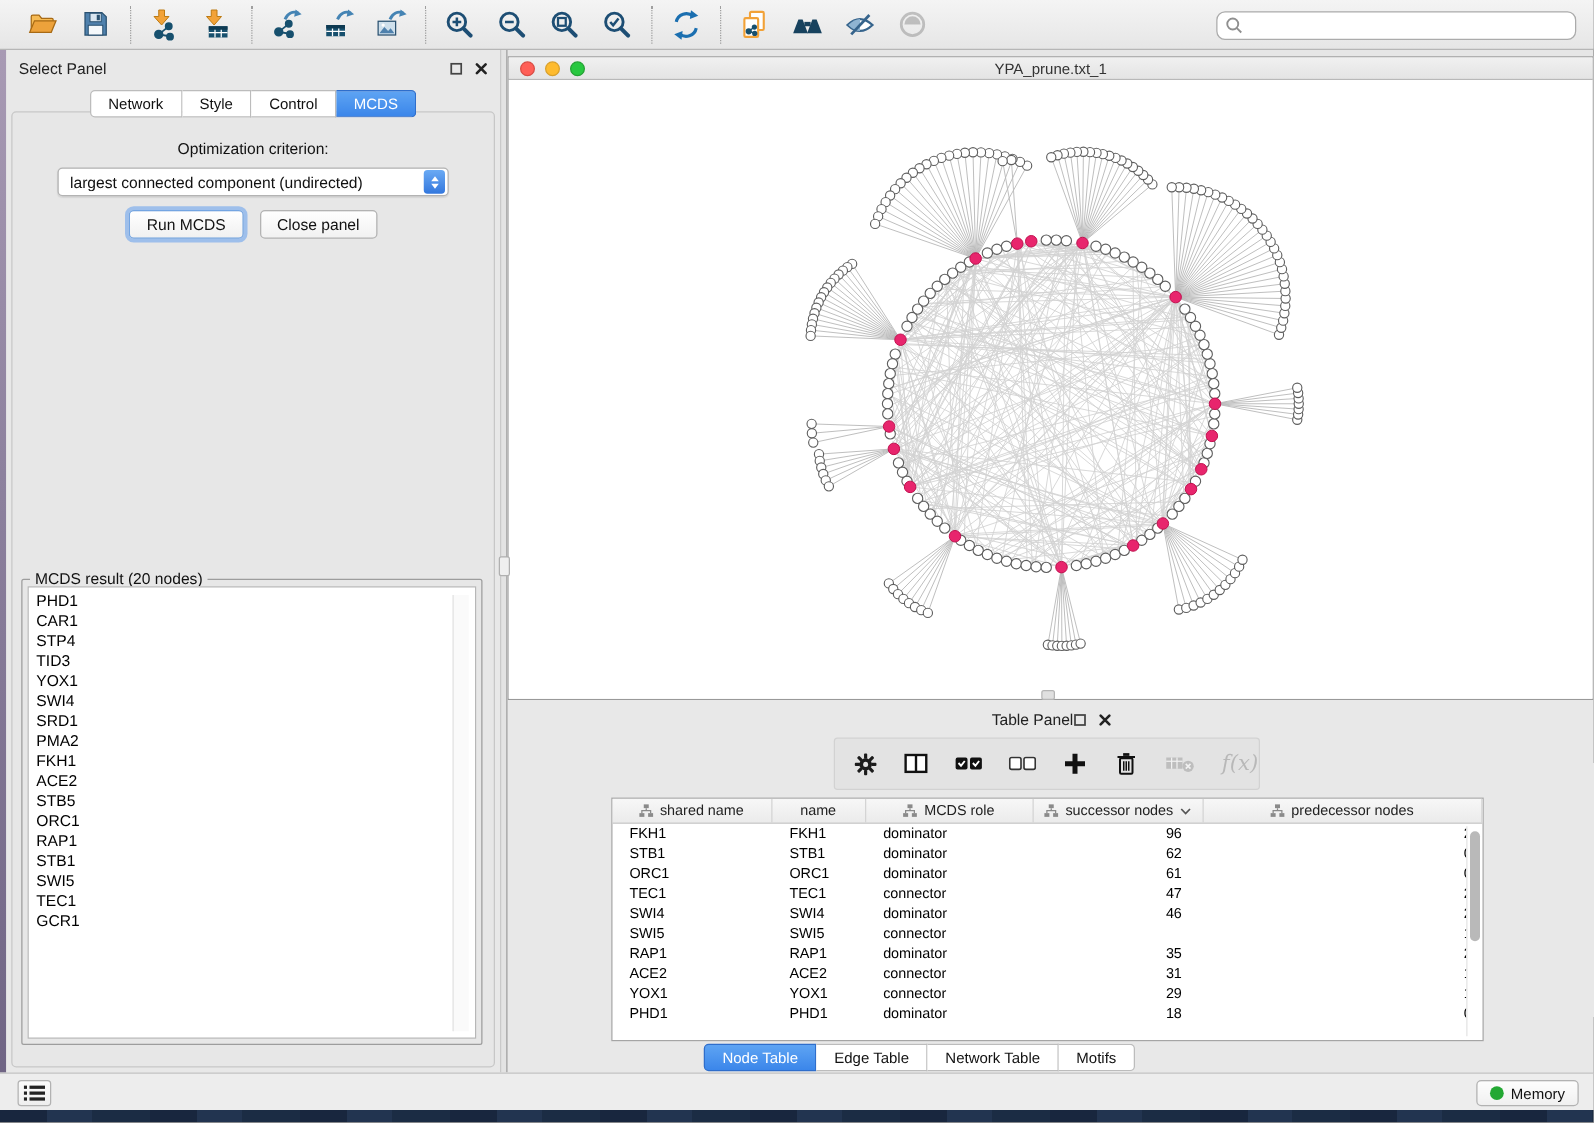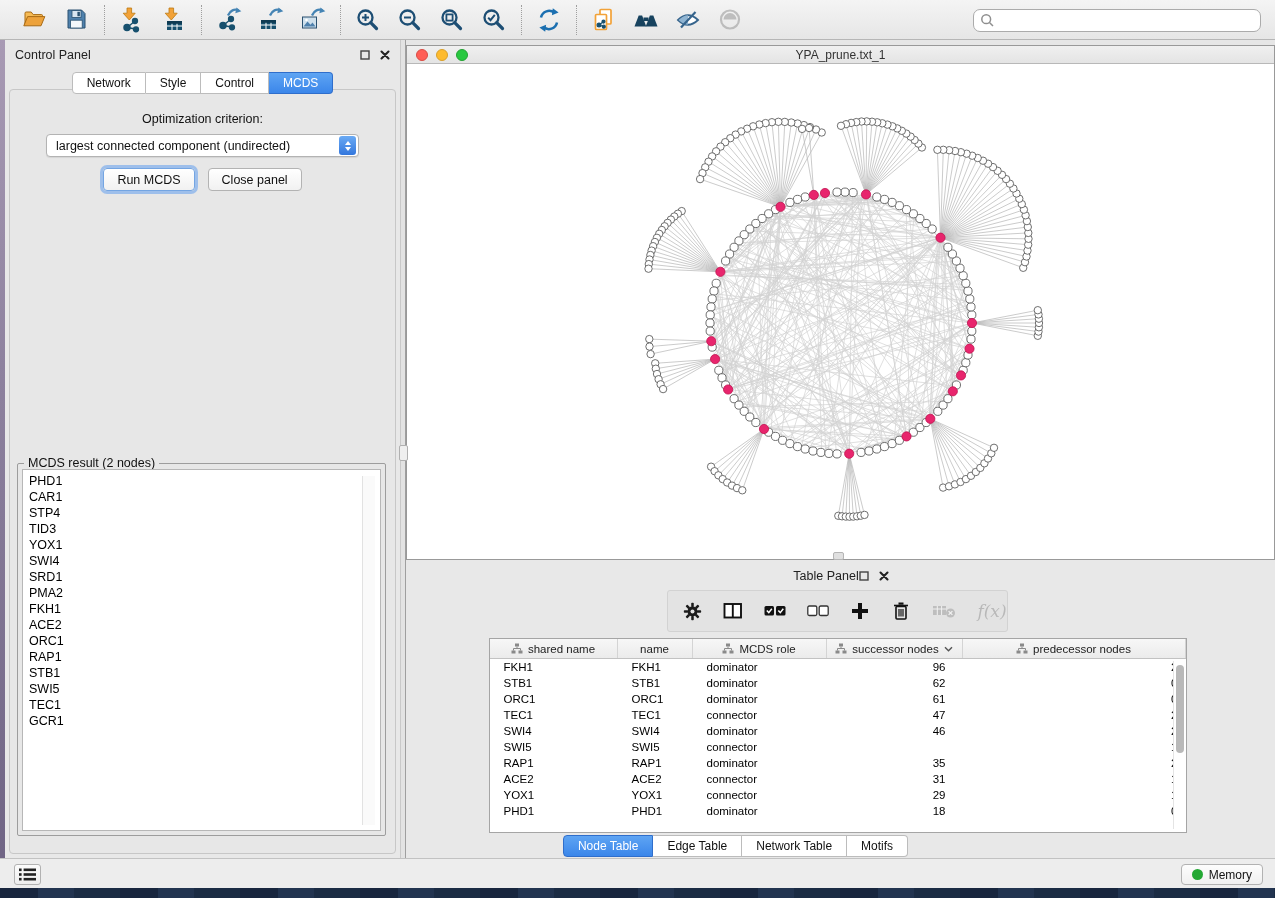--- a/index.html
+++ b/index.html
@@ -296,21 +296,21 @@
             <circle cx="6.2" cy="6.2" r="4.4" fill="none" stroke="#8f8f8f" stroke-width="1.5"></circle>
             <line x1="9.5" y1="9.5" x2="13" y2="13" stroke="#8f8f8f" stroke-width="1.5"></line>
           </svg>
       </span>
       <input placeholder="" style="">
     </div>
   </div>
 
   <div class="control-panel">
     <div class="cp-titlebar">
-      <span class="panel-title">Control Panel</span>
+      <span class="panel-title">Select Panel</span>
       <span class="win-btns">
         <span class="win-btn">
           <svg width="10" height="10" viewBox="0 0 10 10">
               <rect x="1" y="1" width="8" height="8" fill="none" stroke="#444" stroke-width="1.4"></rect>
             </svg>
         </span>
         <span class="win-btn">
           <svg width="10" height="10" viewBox="0 0 10 10">
               <path d="M1.5 1.5 L8.5 8.5 M8.5 1.5 L1.5 8.5" stroke="#222" stroke-width="2.1" stroke-linecap="round"></path>
             </svg>
@@ -330,33 +330,34 @@
         <span class="stepper">
             <span class="tri-up"></span>
             <span class="tri-dn"></span>
           </span>
       </div>
       <div class="cp-buttons">
         <button class="btn focused">Run MCDS</button>
         <button class="btn">Close panel</button>
       </div>
       <div class="mcds-group">
-        <span class="mcds-legend">MCDS result (2 nodes)</span>
+        <span class="mcds-legend">MCDS result (20 nodes)</span>
         <div class="mcds-list">
             <ul id="mcds-list">
               <li>PHD1</li>
               <li>CAR1</li>
               <li>STP4</li>
               <li>TID3</li>
               <li>YOX1</li>
               <li>SWI4</li>
               <li>SRD1</li>
               <li>PMA2</li>
               <li>FKH1</li>
               <li>ACE2</li>
+              <li>STB5</li>
               <li>ORC1</li>
               <li>RAP1</li>
               <li>STB1</li>
               <li>SWI5</li>
               <li>TEC1</li>
               <li>GCR1</li>
             </ul>
           <div class="mcds-scroll"></div>
         </div>
       </div>

